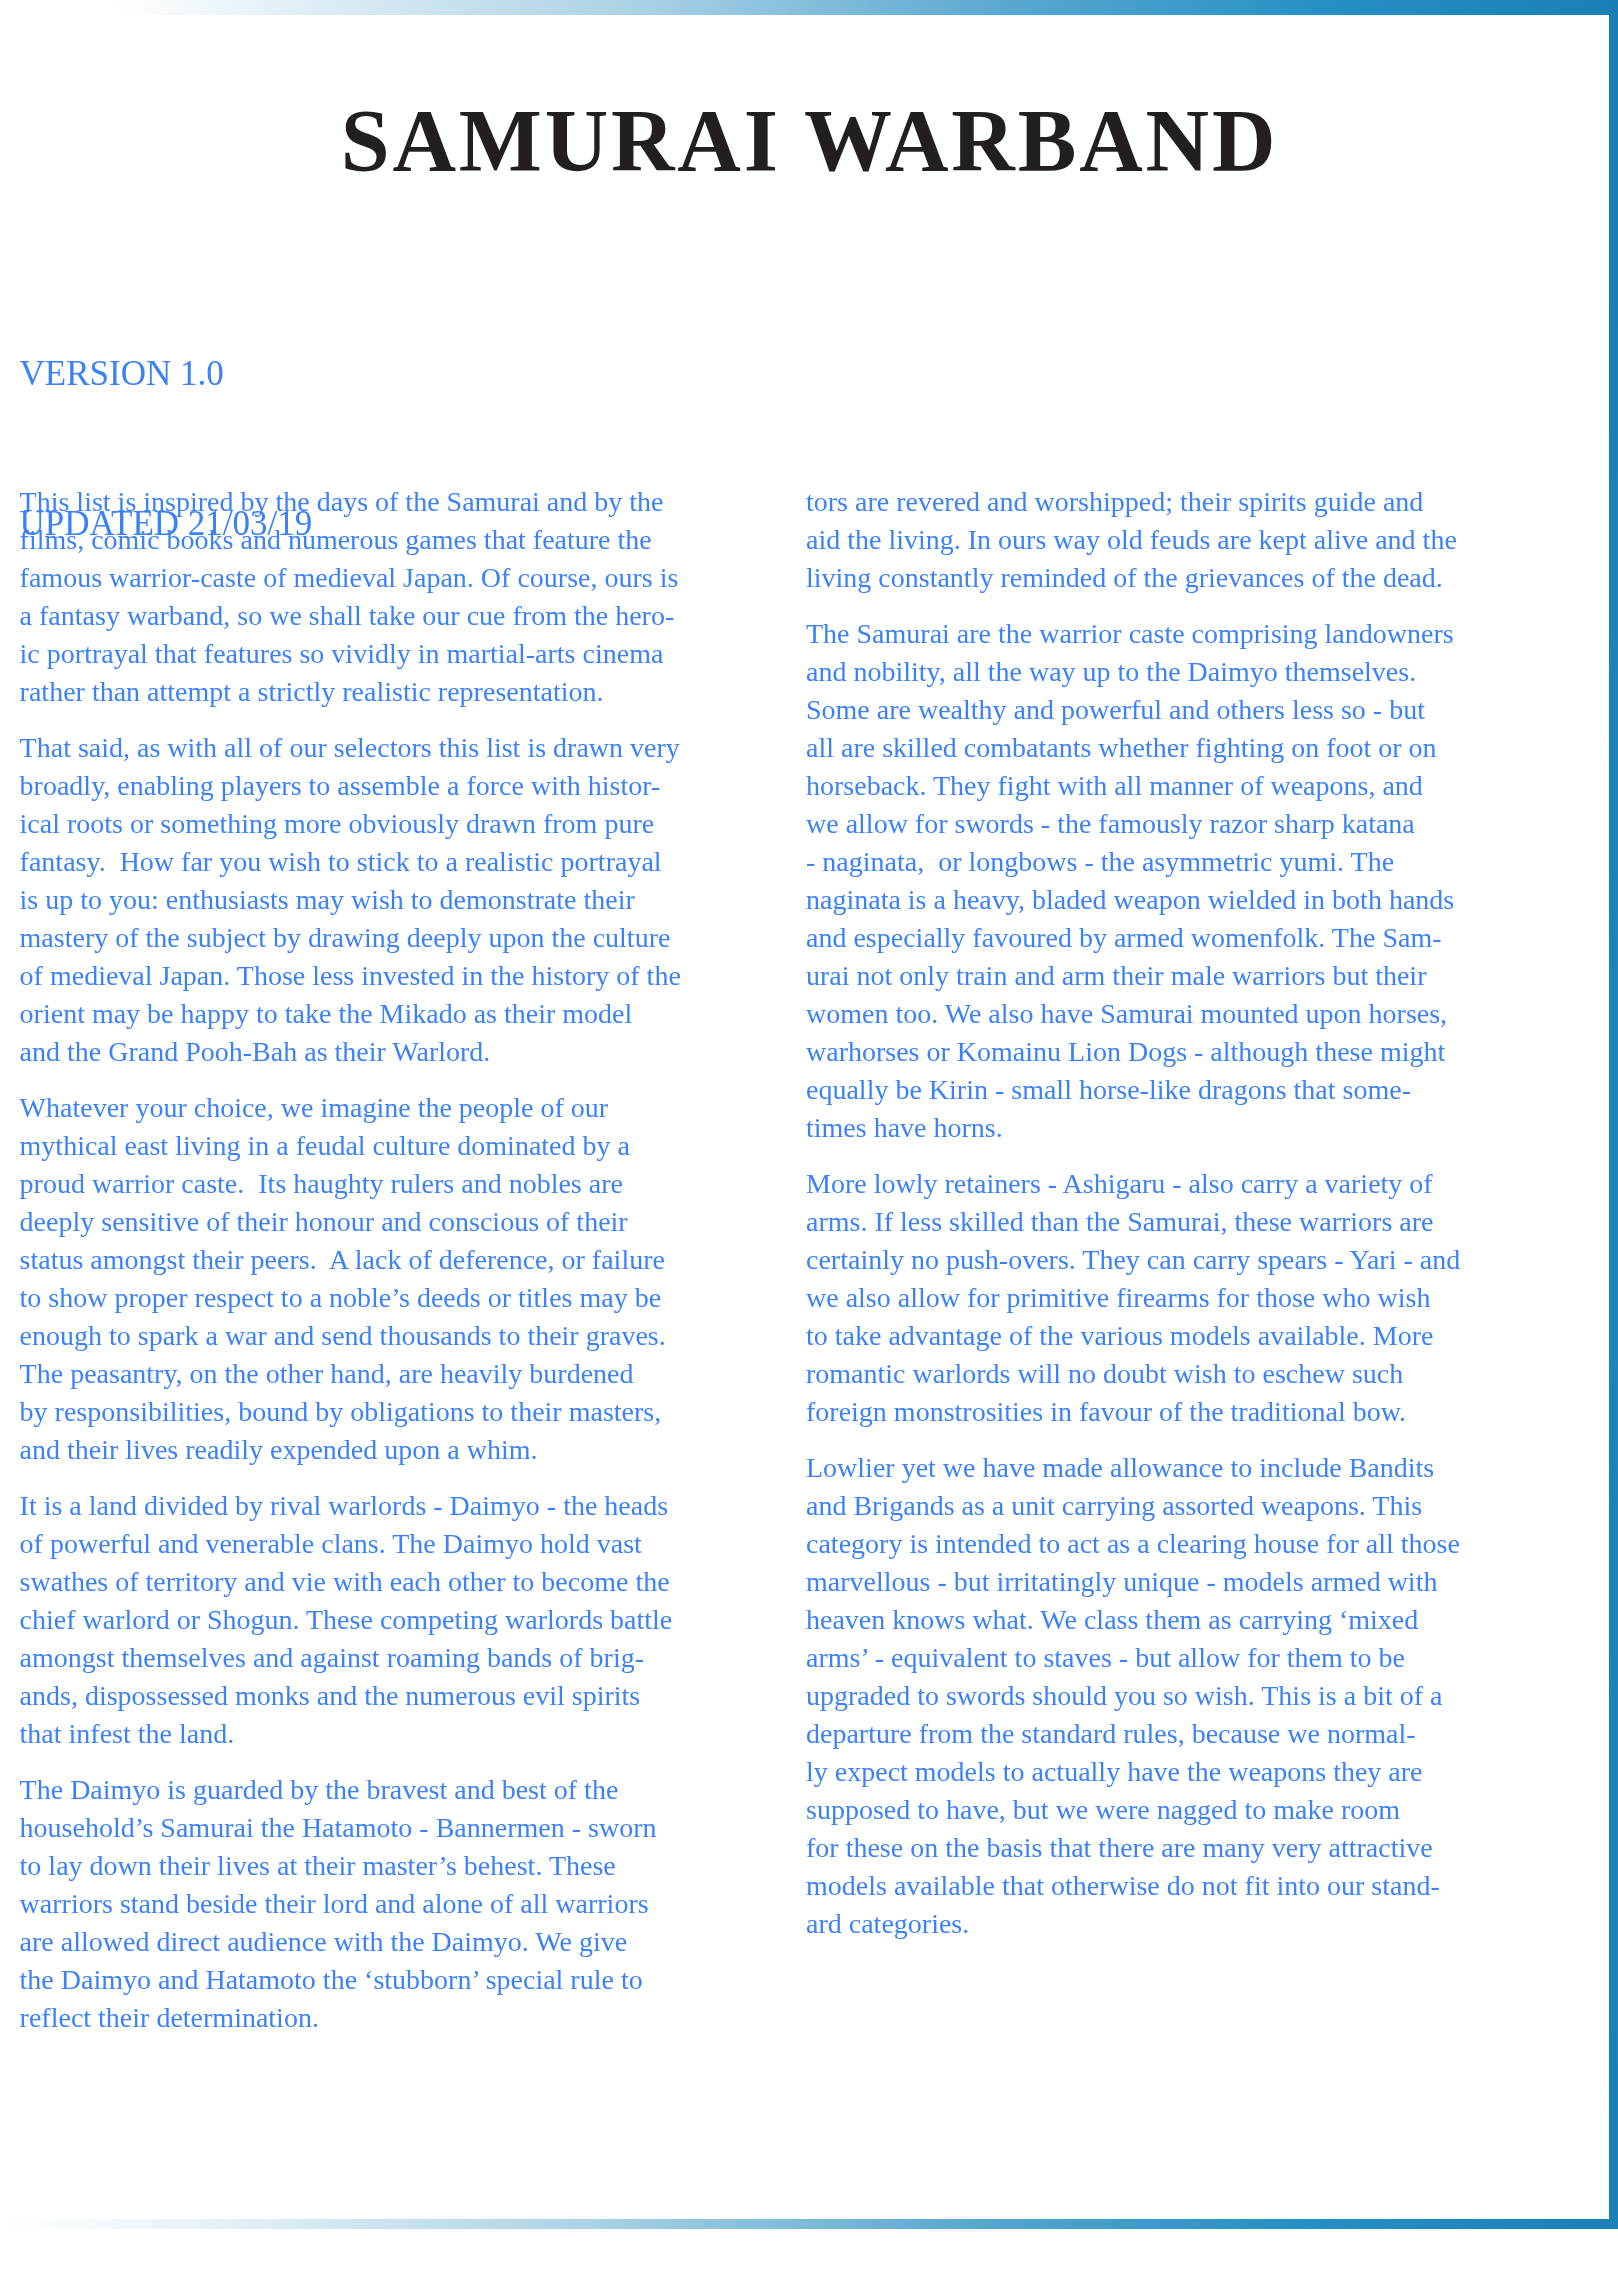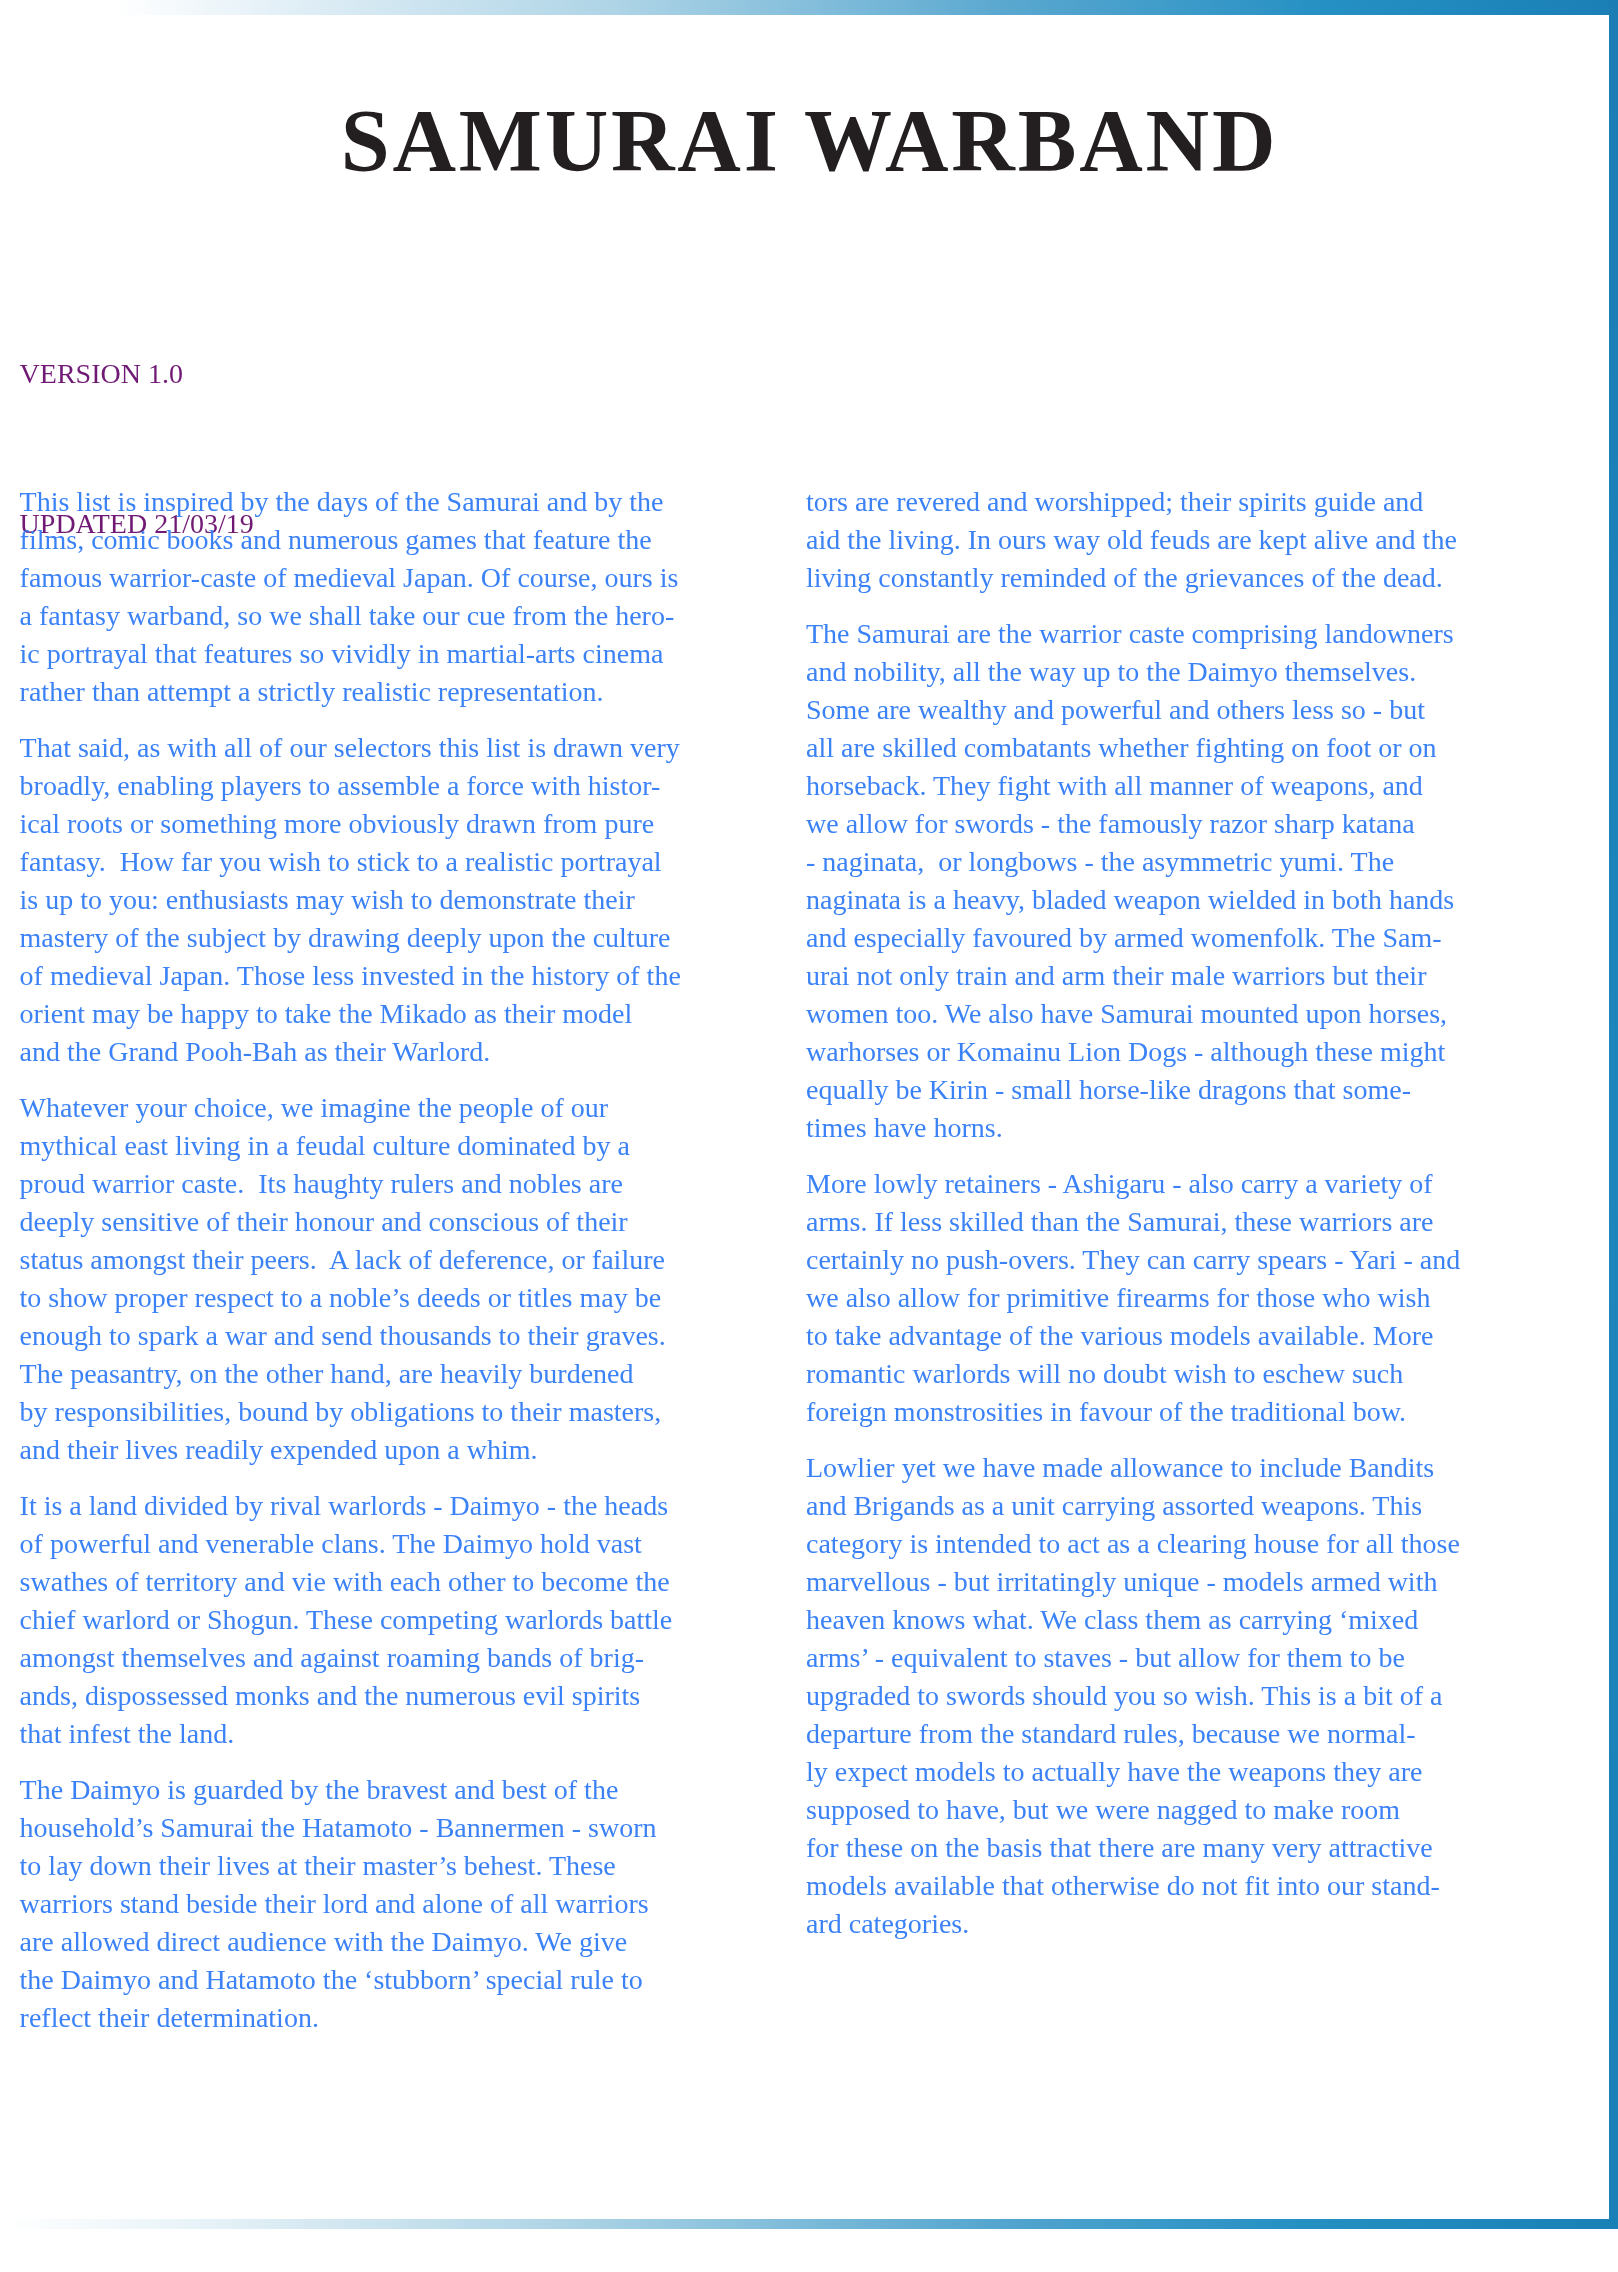--- a/index.html
+++ b/index.html
@@ -34,23 +34,23 @@
     text-align: center;
     font-size: 88px;
     line-height: 91px;
     font-weight: bold;
     letter-spacing: 2.8px;
     color: #231f20;
   }
   .version {
     position: absolute;
     top: 249px; left: 19.6px;
-    font-size: 28px;
+    font-size: 35px;
     line-height: 50px;
-    color: #701a75;
+    color: #3b82f6;
     white-space: pre;
   }
   .col {
     position: absolute;
     top: 483px;
     font-size: 28px;
     line-height: 38px;
     color: #3b82f6;
   }
   .col p {

